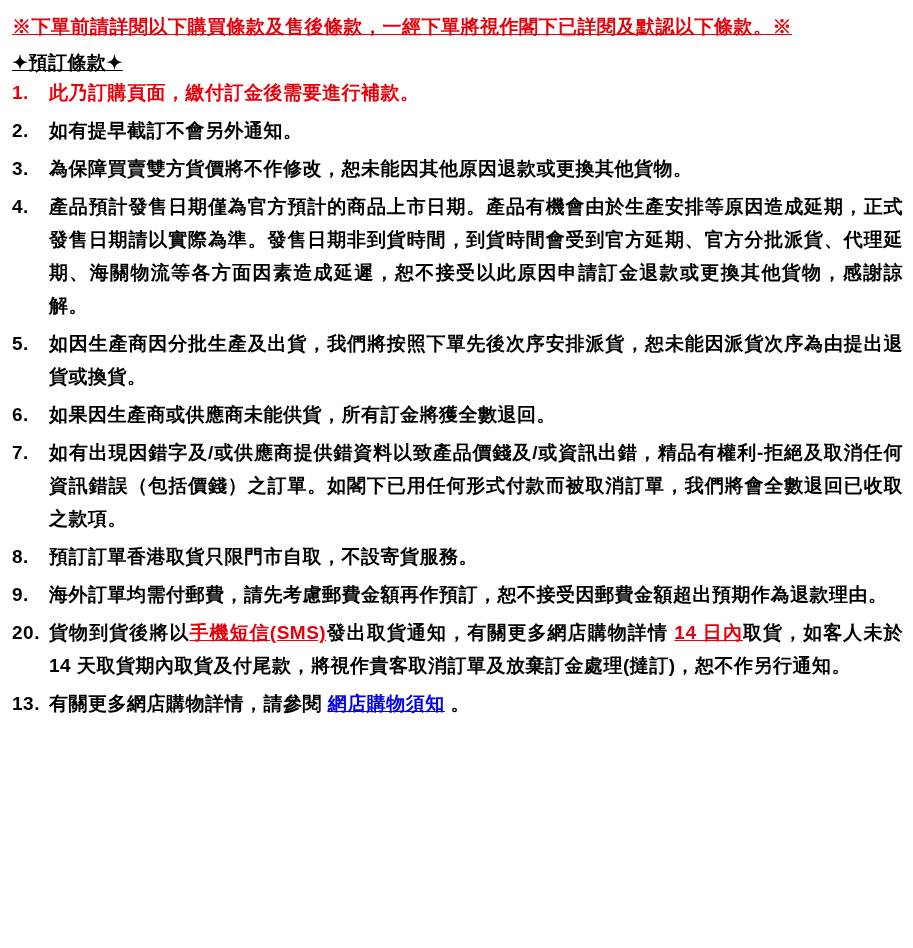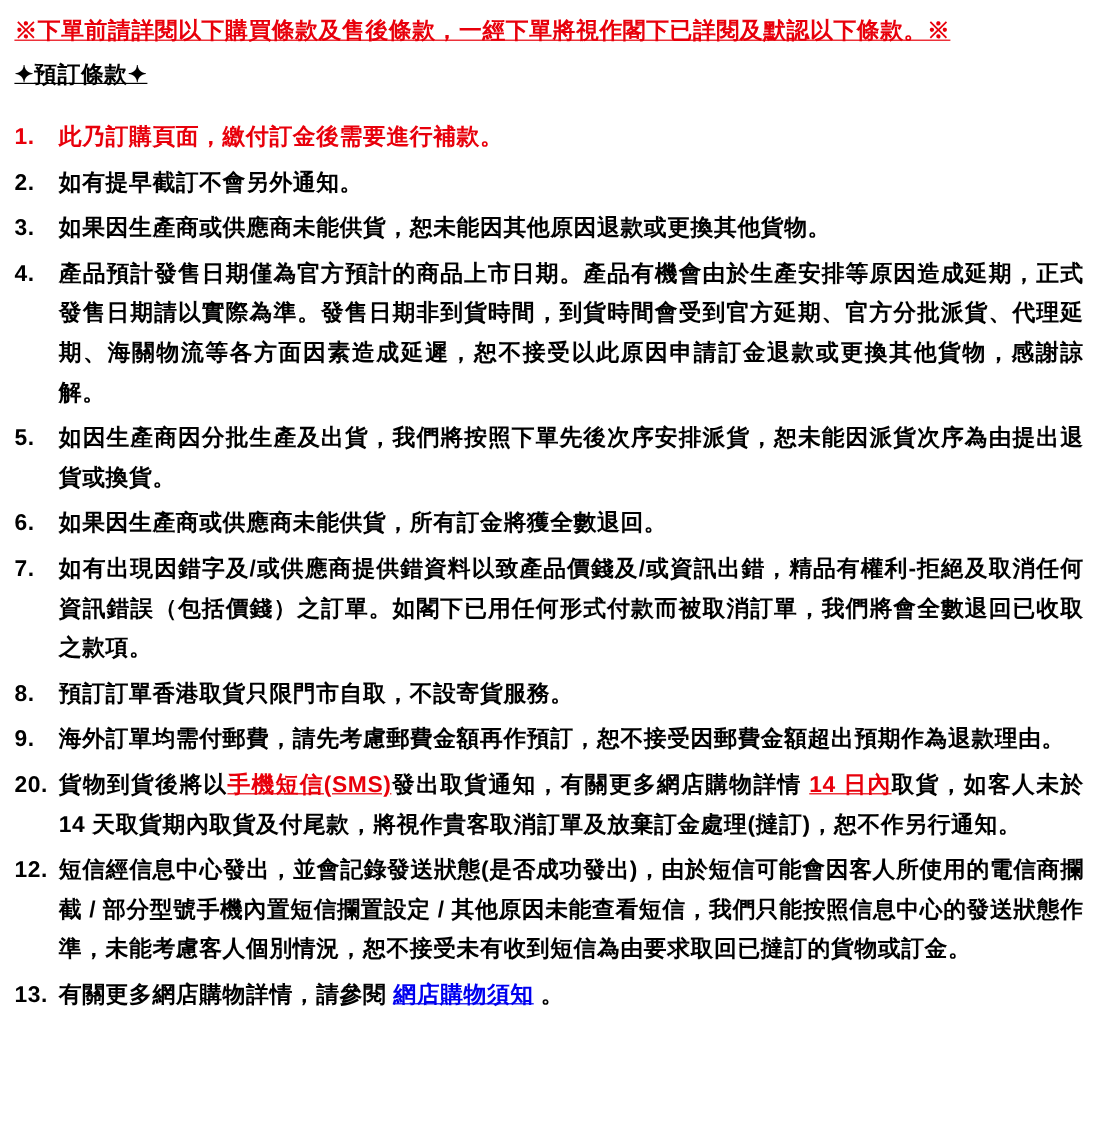--- a/index.html
+++ b/index.html
@@ -27,21 +27,20 @@
     text-decoration: underline;
     font-size: 19px;
     line-height: 26px;
     margin-bottom: 10px;
     letter-spacing: 0.5px;
   }
   .section-title {
     font-size: 19px;
     line-height: 26px;
     text-decoration: underline;
-    margin-bottom: 22px;
     letter-spacing: 0.5px;
   }
   .terms-list {
     font-size: 19px;
   }
   .term {
     display: flex;
     line-height: 33px;
     margin-bottom: 5px;
     letter-spacing: 0.5px;
@@ -77,21 +76,21 @@
     <div class="term red-item">
       <span class="term-num">1.</span>
       <span class="term-text"><span class="seg-red">此乃訂購頁面，繳付訂金後需要進行補款。</span></span>
     </div>
     <div class="term">
       <span class="term-num">2.</span>
       <span class="term-text"><span>如有提早截訂不會另外通知。</span></span>
     </div>
     <div class="term">
       <span class="term-num">3.</span>
-      <span class="term-text"><span>如果因生產商或供應商未能供貨，恕未能因其他原因退款或更換其他貨物。</span></span>
+      <span class="term-text"><span>為保障買賣雙方貨價將不作修改，恕未能因其他原因退款或更換其他貨物。</span></span>
     </div>
     <div class="term">
       <span class="term-num">4.</span>
       <span class="term-text"><span>產品預計發售日期僅為官方預計的商品上市日期。產品有機會由於生產安排等原因造成延期，正式發售日期請以實際為準。發售日期非到貨時間，到貨時間會受到官方延期、官方分批派貨、代理延期、海關物流等各方面因素造成延遲，恕不接受以此原因申請訂金退款或更換其他貨物，感謝諒解。</span></span>
     </div>
     <div class="term">
       <span class="term-num">5.</span>
       <span class="term-text"><span>如因生產商因分批生產及出貨，我們將按照下單先後次序安排派貨，恕未能因派貨次序為由提出退貨或換貨。</span></span>
     </div>
     <div class="term">
@@ -108,20 +107,16 @@
     </div>
     <div class="term">
       <span class="term-num">9.</span>
       <span class="term-text"><span>海外訂單均需付郵費，請先考慮郵費金額再作預訂，恕不接受因郵費金額超出預期作為退款理由。</span></span>
     </div>
     <div class="term">
       <span class="term-num">20.</span>
       <span class="term-text"><span>貨物到貨後將以</span><span class="seg-red-underline">手機短信(SMS)</span><span>發出取貨通知，有關更多網店購物詳情 </span><span class="seg-red-underline">14 日內</span><span>取貨，如客人未於 14 天取貨期內取貨及付尾款，將視作貴客取消訂單及放棄訂金處理(撻訂)，恕不作另行通知。</span></span>
     </div>
     <div class="term">
-      <span class="term-num">12.</span>
-      <span class="term-text"><span>短信經信息中心發出，並會記錄發送狀態(是否成功發出)，由於短信可能會因客人所使用的電信商攔截 / 部分型號手機內置短信攔置設定 / 其他原因未能查看短信，我們只能按照信息中心的發送狀態作準，未能考慮客人個別情況，恕不接受未有收到短信為由要求取回已撻訂的貨物或訂金。</span></span>
-    </div>
-    <div class="term">
       <span class="term-num">13.</span>
       <span class="term-text"><span>有關更多網店購物詳情，請參閱 </span><span class="seg-link">網店購物須知</span><span> 。</span></span>
     </div>
   </div>
 
 </body></html>

